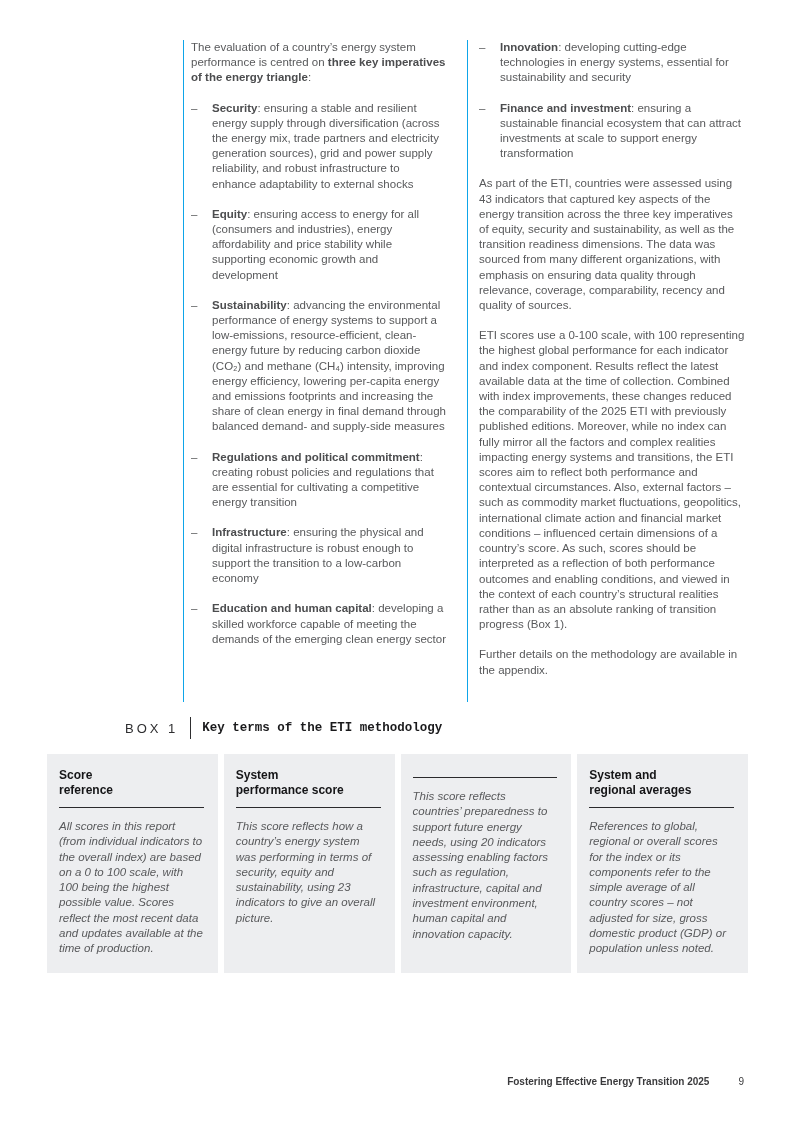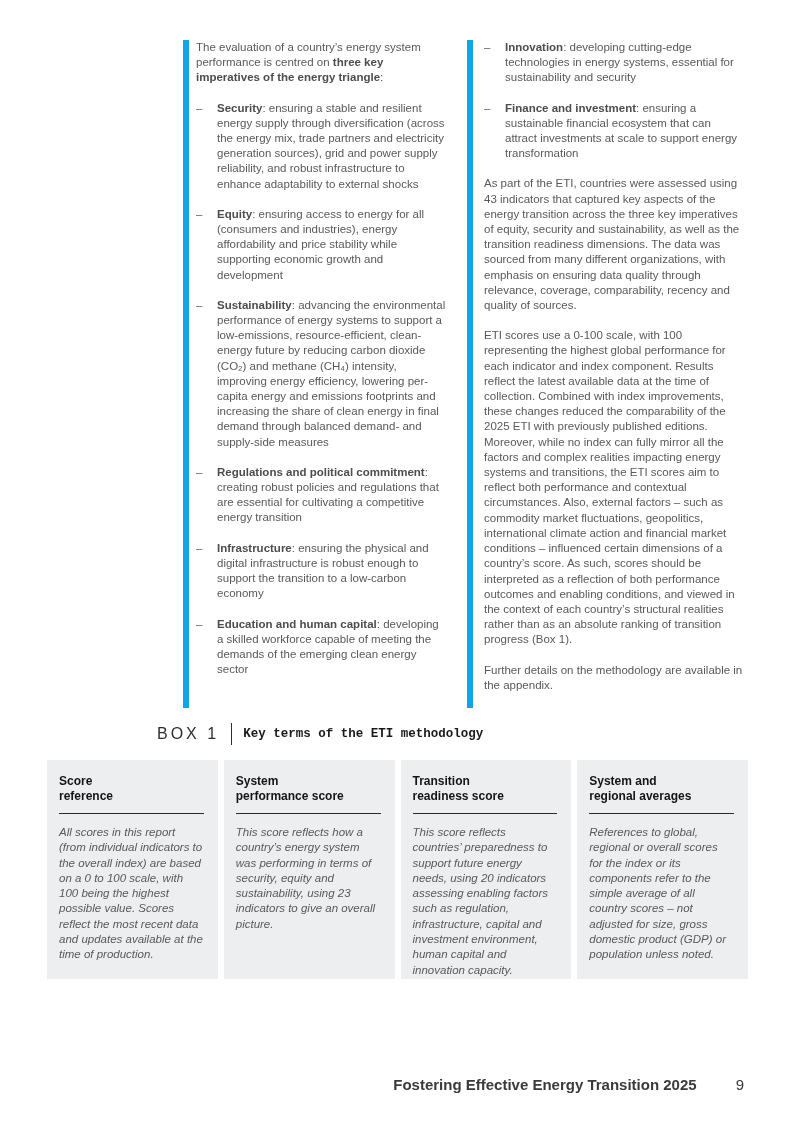--- a/index.html
+++ b/index.html
@@ -15,21 +15,21 @@
   
   .columns {
     display: flex;
     margin: 40px 0 0 183px;
     width: 569px;
     min-height: 662px;
     align-items: stretch;
   }
   .col {
     width: 284px;
-    border-left: 6px solid #0ea5e9;
+    border-left: 1px solid #0ea5e9;
     font-size: 11.5px;
     line-height: 15.2px;
     color: #58595b;
   }
   .col-left  { padding-left: 7px;  padding-right: 20px; }
   .col-right { padding-left: 11px; padding-right: 6px; }
 
   .para { margin-bottom: 15px; }
   .bold-inline { font-weight: bold; color: #4c4d4f; }
 
@@ -39,25 +39,24 @@
   .term { font-weight: bold; color: #4c4d4f; }
 
   
   .box1-header {
     display: flex;
     align-items: center;
     margin: 13px 0 0 125px;
     height: 26px;
   }
   .box1-label {
-    font-size: 16px;
+    font-size: 13px;
     letter-spacing: 3px;
     color: #2e2e30;
     white-space: nowrap;
-    margin-left: 32px;
   }
   .box1-divider {
     width: 1px; height: 22px;
     background: #2e2e30;
     margin: 0 11px 0 12px;
     flex: none;
   }
   .box1-title {
     font-size: 12.5px;
     font-weight: bold;
@@ -95,22 +94,22 @@
     font-style: italic;
   }
 
   
   .footer {
     position: absolute;
     top: 1076px;
     right: 49px;
     display: flex;
     align-items: flex-start;
-    gap: 39px;
-    font-size: 15px;
+    gap: 29px;
+    font-size: 10px;
     color: #3a3a3c;
   }
   .footer-title { font-weight: bold; }
   .footer-page { font-weight: normal; }
 </style>
 </head>
 <body>
 
 <div class="page">
 
@@ -187,24 +186,20 @@
     <div class="card">
       <div class="card-title">
         <div>System</div>
         <div>performance score</div>
       </div>
       <hr class="card-rule">
       <div class="card-body">This score reflects how a country’s energy system was performing in terms of security, equity and sustainability, using 23 indicators to give an overall picture.</div>
     </div>
 
     <div class="card">
-      <div class="card-title">
-        <div>Transition</div>
-        <div>readiness score</div>
-      </div>
       <hr class="card-rule">
       <div class="card-body">This score reflects countries’ preparedness to support future energy needs, using 20 indicators assessing enabling factors such as regulation, infrastructure, capital and investment environment, human capital and innovation capacity.</div>
     </div>
 
     <div class="card">
       <div class="card-title">
         <div>System and</div>
         <div>regional averages</div>
       </div>
       <hr class="card-rule">

